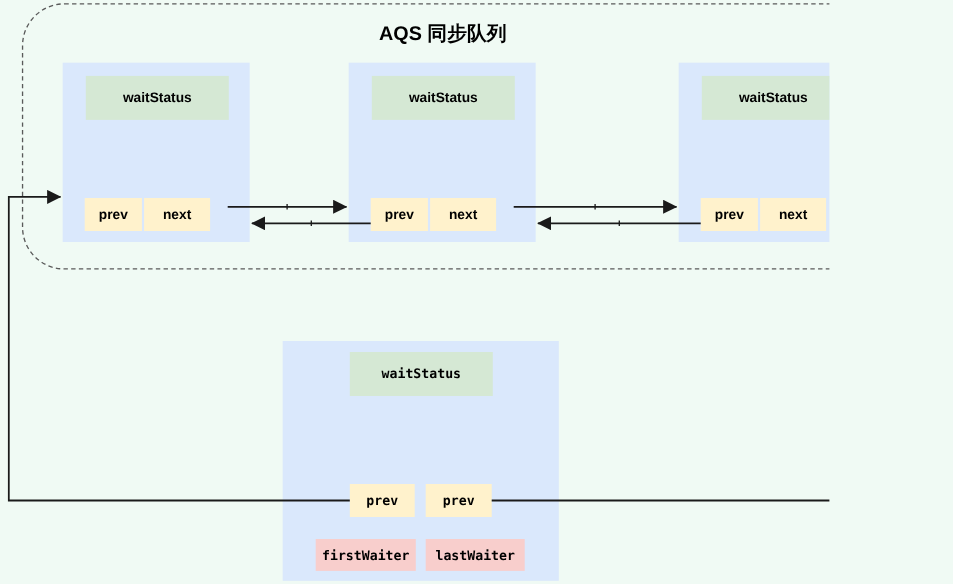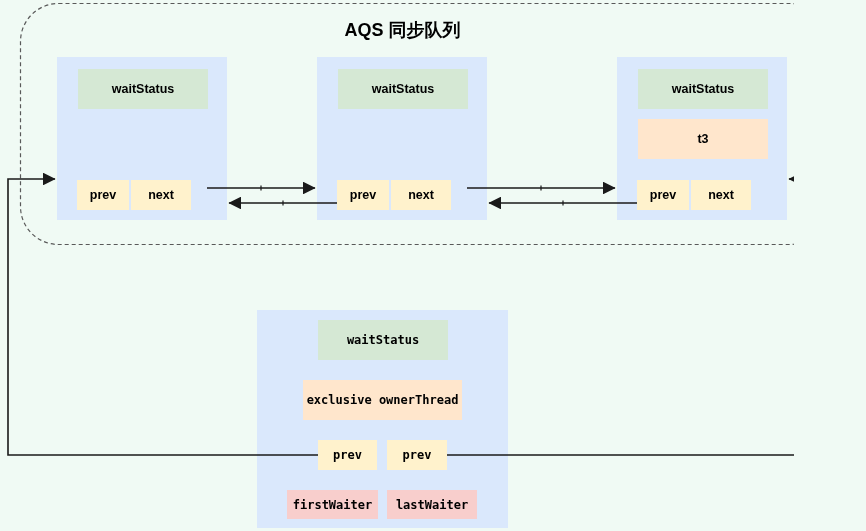--- a/index.html
+++ b/index.html
@@ -7,21 +7,21 @@
     --node-fill:#dae8fc;
     --wait-status-fill:#d5e8d4;
     --value-fill:#ffe6cc;
     --pointer-fill:#fff2cc;
     --waiter-fill:#f8cecc;
     --line:#1a1a1a;
     --dashed-border:#595959;
   }
   html,body{margin:0;padding:0;}
   body{background:var(--background);font-family:"Liberation Sans",sans-serif;}
-  #canvas{position:relative;width:754px;height:531px;overflow:hidden;background:var(--background);padding-left:40px;}
+  #canvas{position:relative;width:754px;height:531px;overflow:hidden;background:var(--background);}
 
   .diagram-title{
     position:absolute;left:20px;top:18px;width:765px;
     text-align:center;font-size:18px;font-weight:bold;color:#000;
   }
 
   
   .node{position:absolute;top:57px;width:170px;height:163px;background:var(--node-fill);}
   .node.n1{left:57px;}
   .node.n2{left:317px;}
@@ -66,28 +66,26 @@
   </div>
 
   <div class="node n2">
     <div class="cell ws">waitStatus</div>
     <div class="cell prev">prev</div>
     <div class="cell next">next</div>
   </div>
 
   <div class="node n3">
     <div class="cell ws">waitStatus</div>
-    <div class="cell thread">t3</div>
     <div class="cell prev">prev</div>
     <div class="cell next">next</div>
   </div>
 
   <div class="aqs">
     <div class="cell ws2">waitStatus</div>
-    <div class="cell owner">exclusive ownerThread</div>
     <div class="cell head">prev</div>
     <div class="cell tail">prev</div>
     <div class="cell fw">firstWaiter</div>
     <div class="cell lw">lastWaiter</div>
   </div>
 
   <svg class="overlay" viewBox="0 0 866 531">
     <defs>
       <marker id="arrow" viewBox="0 0 10 10" refX="9.5" refY="5" markerWidth="8" markerHeight="8" orient="auto-start-reverse">
         <path d="M0,0 L10,5 L0,10 z" fill="var(--line)"></path>

